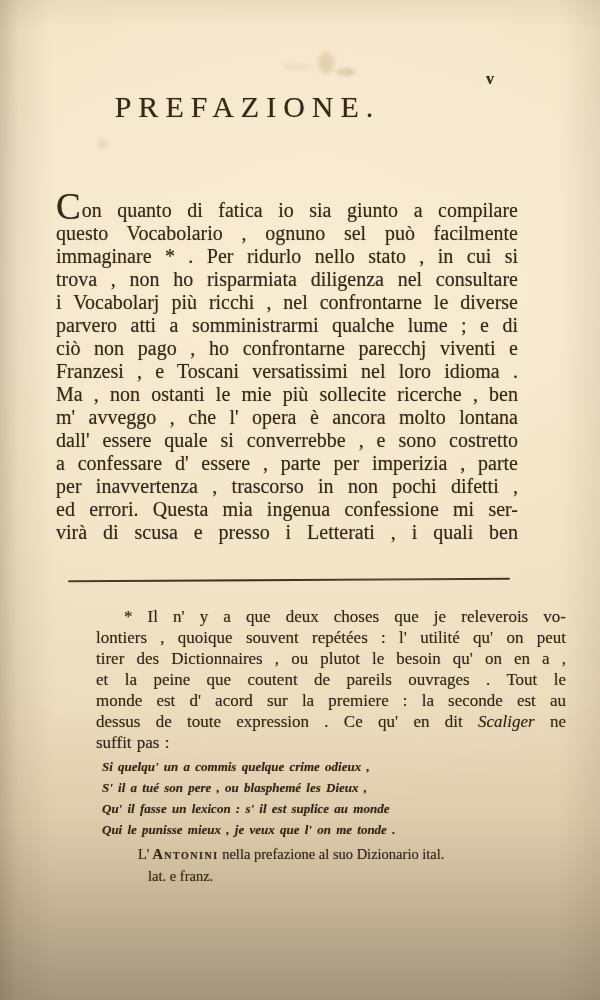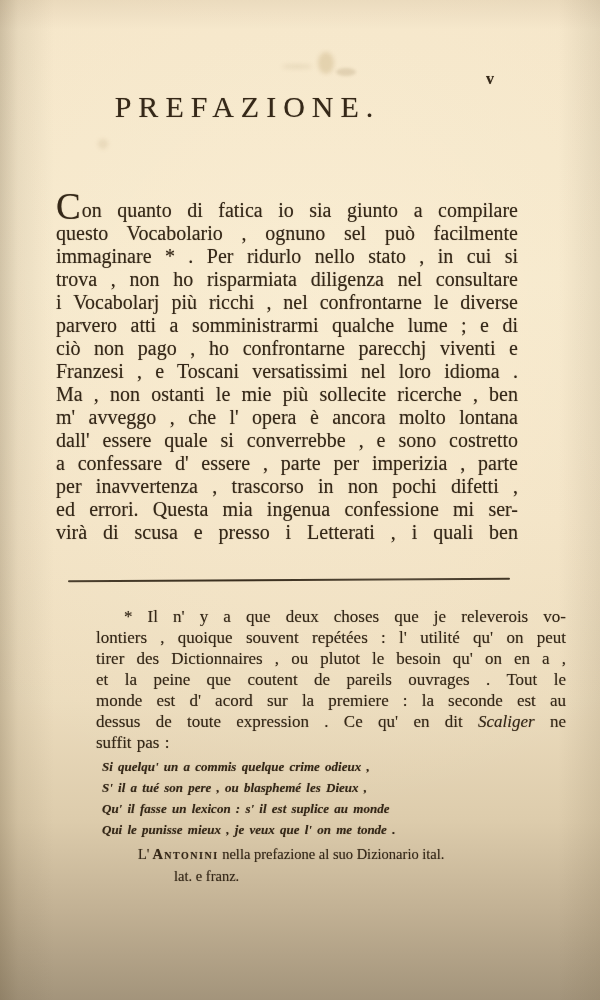--- a/index.html
+++ b/index.html
@@ -45,21 +45,21 @@
   .verse{
     position:absolute; top:756px; left:102px; width:420px;
     font-size:13px; line-height:21px; font-style:italic; font-weight:600;
     word-spacing:2px;
   }
   .attribution{
     position:absolute; top:843px; left:138px; width:420px;
     font-size:14.5px; line-height:22px;
   }
   .attribution .name{ font-variant:small-caps; letter-spacing:1.5px; font-weight:600; }
-  .attr2{ margin-left:36px; }
+  .attr2{ margin-left:10px; }
   .italic{ font-style:italic; }
   .speck{ position:absolute; border-radius:50%; pointer-events:none; }
   .s1{ top:52px; left:318px; width:16px; height:22px; background:rgba(150,110,40,0.18); filter:blur(2px); }
   .s2{ top:68px; left:336px; width:20px; height:8px; background:rgba(120,90,40,0.16); filter:blur(1.5px); }
   .s3{ top:64px; left:282px; width:30px; height:5px; background:rgba(130,100,50,0.10); filter:blur(2px); }
   .s4{ top:139px; left:98px; width:10px; height:10px; background:rgba(140,105,55,0.12); filter:blur(2px); }
 </style>
 </head>
 <body>
 

